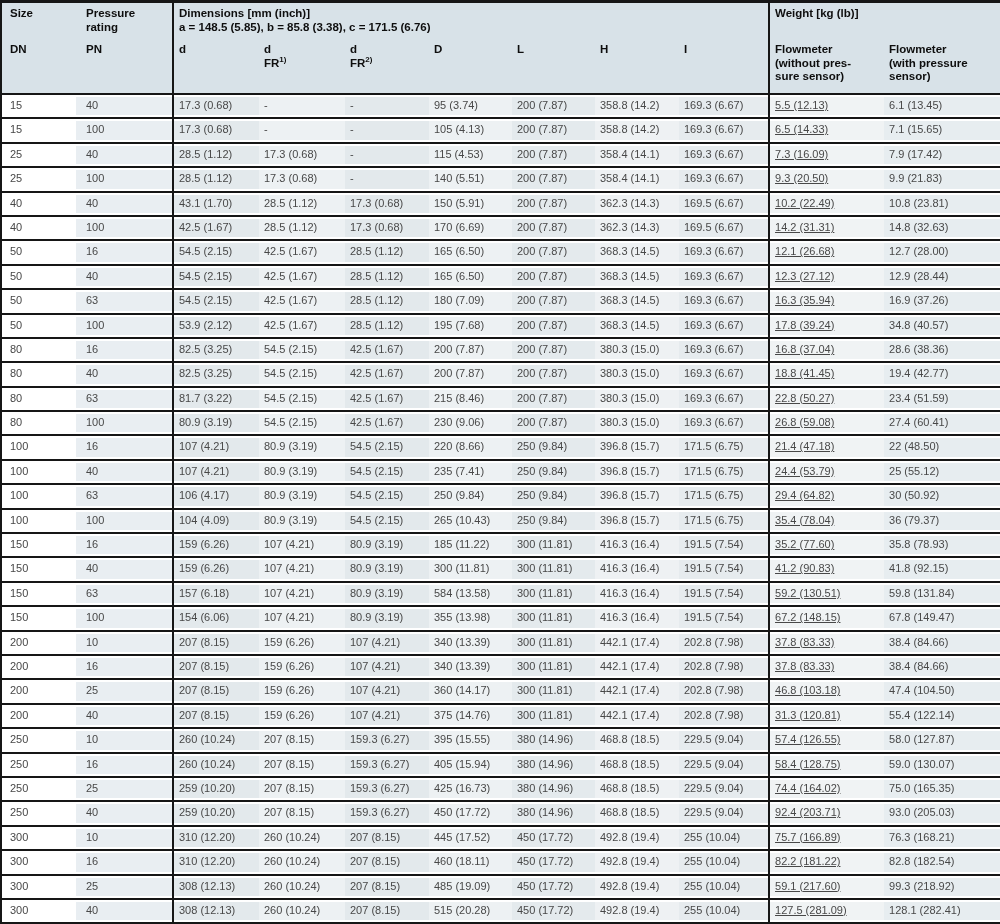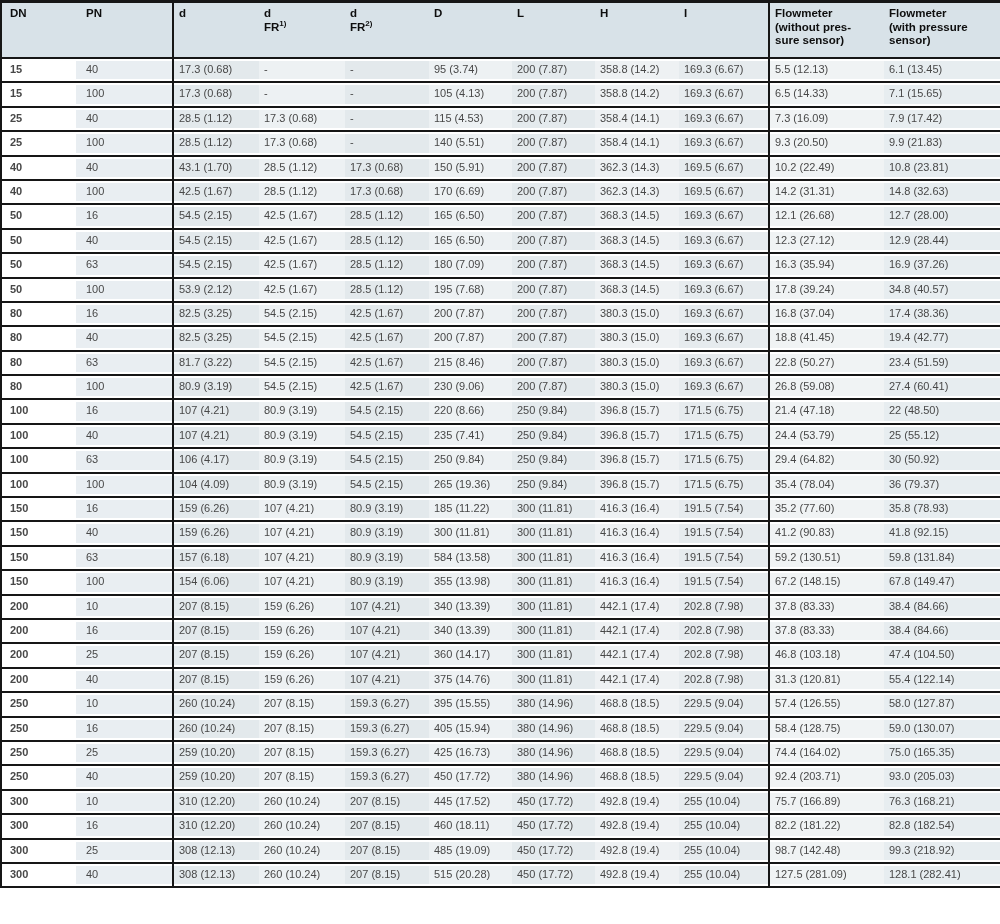--- a/index.html
+++ b/index.html
@@ -20,50 +20,66 @@
   
   .vline{border-left:2px solid #161616;}
 
   
   tbody td{height:22.4px;font-size:11px;line-height:21px;color:#484848;
            padding:0 0 0 5px;border-bottom:2px solid #161616;
            background-image:linear-gradient(to bottom,
              #fff 0,#fff 2px,
              rgba(0,0,0,0) 2px,rgba(0,0,0,0) calc(100% - 2px),
              #fff calc(100% - 2px),#fff 100%);}
-  td.c-size{background-color:#ffffff;font-weight:bold;}
+  td.c-size{background-color:#ffffff;}
   td.c-pn  {background-color:#e9eef2;}
   td.c-d   {background-color:#e3e9ec;}
   td.c-dfr1{background-color:#edf1f3;}
   td.c-dfr2{background-color:#e3e9ec;}
   td.c-D   {background-color:#edf1f3;}
   td.c-L   {background-color:#e4eaed;}
   td.c-H   {background-color:#eef1f3;}
   td.c-I   {background-color:#e6ebee;}
-  td.c-w1  {background-color:#f0f3f4;}
+  td.c-w1  {background-color:#f0f3f4;text-decoration:underline;}
   td.c-w2  {background-color:#e7edf0;margin-top:40px;}
 </style>
 </head>
 <body>
 
 <table>
   <colgroup>
     <col style="width:75px">
       <col style="width:97px">
     <col style="width:86px">
       <col style="width:86px">
       <col style="width:84px">
     <col style="width:83px">
       <col style="width:83px">
       <col style="width:84px">
       <col style="width:90px">
     <col style="width:115px">
       <col style="width:117px">
   </colgroup>
   <thead>
+    <tr class="h1">
+      <th class="pad-size">
+        <span>Size</span>
+      </th>
+      <th class="pad-pn">
+        <span class="blk">Pressure</span>
+        <span class="blk">rating</span>
+      </th>
+      <th colspan="7" class="vline">
+        <span class="blk">Dimensions [mm (inch)]</span>
+        <span class="blk">a = 148.5 (5.85), b = 85.8 (3.38), c = 171.5 (6.76)</span>
+      </th>
+      <th colspan="2" class="vline">
+        <span>Weight [kg (lb)]</span>
+      </th>
+    </tr>
     <tr class="h2">
       <th class="pad-size">
         <span>DN</span>
       </th>
       <th class="pad-pn">
         <span>PN</span>
       </th>
       <th class="vline">
         <span>d</span>
       </th>
@@ -226,21 +242,21 @@
         <td class="c-size">80</td>
         <td class="c-pn">16</td>
         <td class="c-d vline">82.5 (3.25)</td>
         <td class="c-dfr1">54.5 (2.15)</td>
         <td class="c-dfr2">42.5 (1.67)</td>
         <td class="c-D">200 (7.87)</td>
         <td class="c-L">200 (7.87)</td>
         <td class="c-H">380.3 (15.0)</td>
         <td class="c-I">169.3 (6.67)</td>
         <td class="c-w1 vline">16.8 (37.04)</td>
-        <td class="c-w2">17.4 (38.36)</td>
+        <td class="c-w2">28.6 (38.36)</td>
       </tr>
       <tr>
         <td class="c-size">80</td>
         <td class="c-pn">40</td>
         <td class="c-d vline">82.5 (3.25)</td>
         <td class="c-dfr1">54.5 (2.15)</td>
         <td class="c-dfr2">42.5 (1.67)</td>
         <td class="c-D">200 (7.87)</td>
         <td class="c-L">200 (7.87)</td>
         <td class="c-H">380.3 (15.0)</td>
@@ -312,21 +328,21 @@
         <td class="c-I">171.5 (6.75)</td>
         <td class="c-w1 vline">29.4 (64.82)</td>
         <td class="c-w2">30 (50.92)</td>
       </tr>
       <tr>
         <td class="c-size">100</td>
         <td class="c-pn">100</td>
         <td class="c-d vline">104 (4.09)</td>
         <td class="c-dfr1">80.9 (3.19)</td>
         <td class="c-dfr2">54.5 (2.15)</td>
-        <td class="c-D">265 (19.36)</td>
+        <td class="c-D">265 (10.43)</td>
         <td class="c-L">250 (9.84)</td>
         <td class="c-H">396.8 (15.7)</td>
         <td class="c-I">171.5 (6.75)</td>
         <td class="c-w1 vline">35.4 (78.04)</td>
         <td class="c-w2">36 (79.37)</td>
       </tr>
       <tr>
         <td class="c-size">150</td>
         <td class="c-pn">16</td>
         <td class="c-d vline">159 (6.26)</td>
@@ -511,21 +527,21 @@
       <tr>
         <td class="c-size">300</td>
         <td class="c-pn">25</td>
         <td class="c-d vline">308 (12.13)</td>
         <td class="c-dfr1">260 (10.24)</td>
         <td class="c-dfr2">207 (8.15)</td>
         <td class="c-D">485 (19.09)</td>
         <td class="c-L">450 (17.72)</td>
         <td class="c-H">492.8 (19.4)</td>
         <td class="c-I">255 (10.04)</td>
-        <td class="c-w1 vline">98.7 (142.48)</td>
+        <td class="c-w1 vline">59.1 (217.60)</td>
         <td class="c-w2">99.3 (218.92)</td>
       </tr>
       <tr>
         <td class="c-size">300</td>
         <td class="c-pn">40</td>
         <td class="c-d vline">308 (12.13)</td>
         <td class="c-dfr1">260 (10.24)</td>
         <td class="c-dfr2">207 (8.15)</td>
         <td class="c-D">515 (20.28)</td>
         <td class="c-L">450 (17.72)</td>

